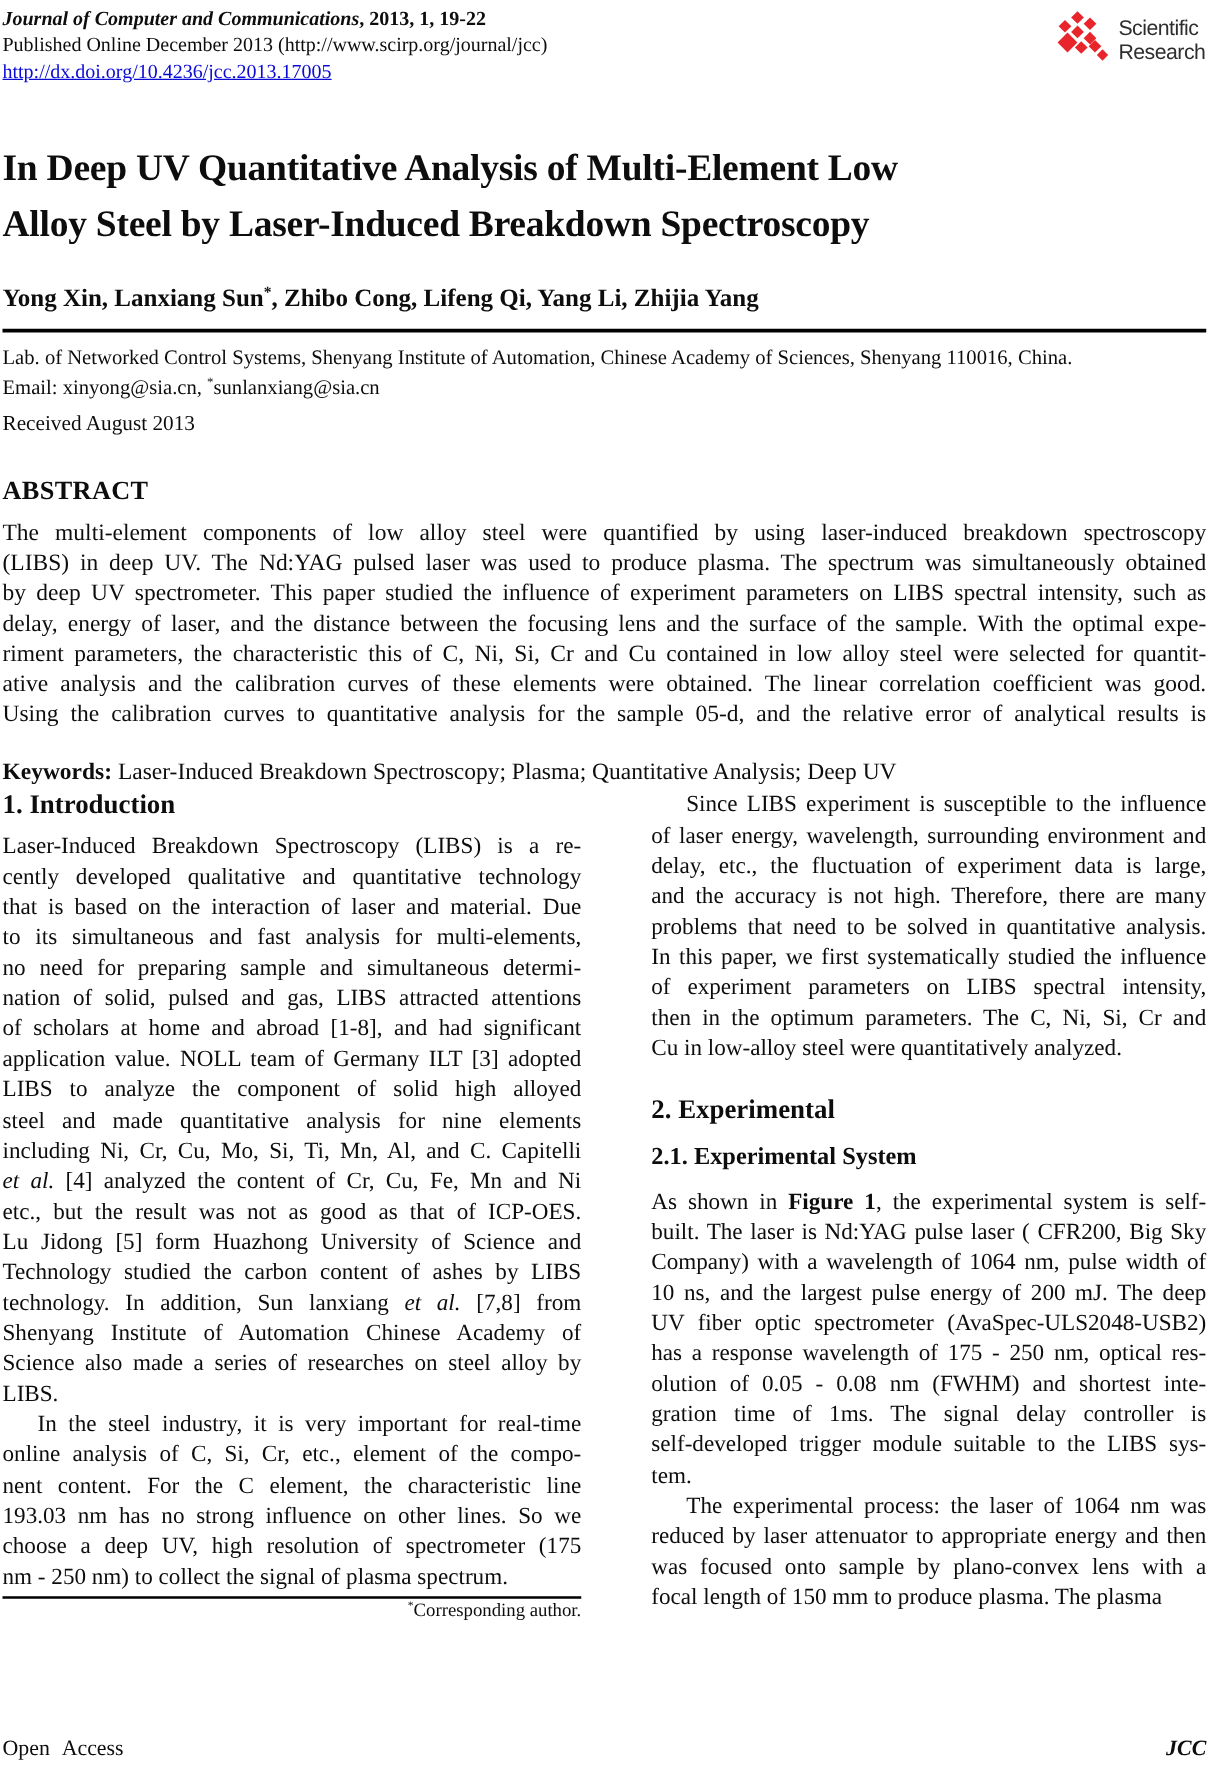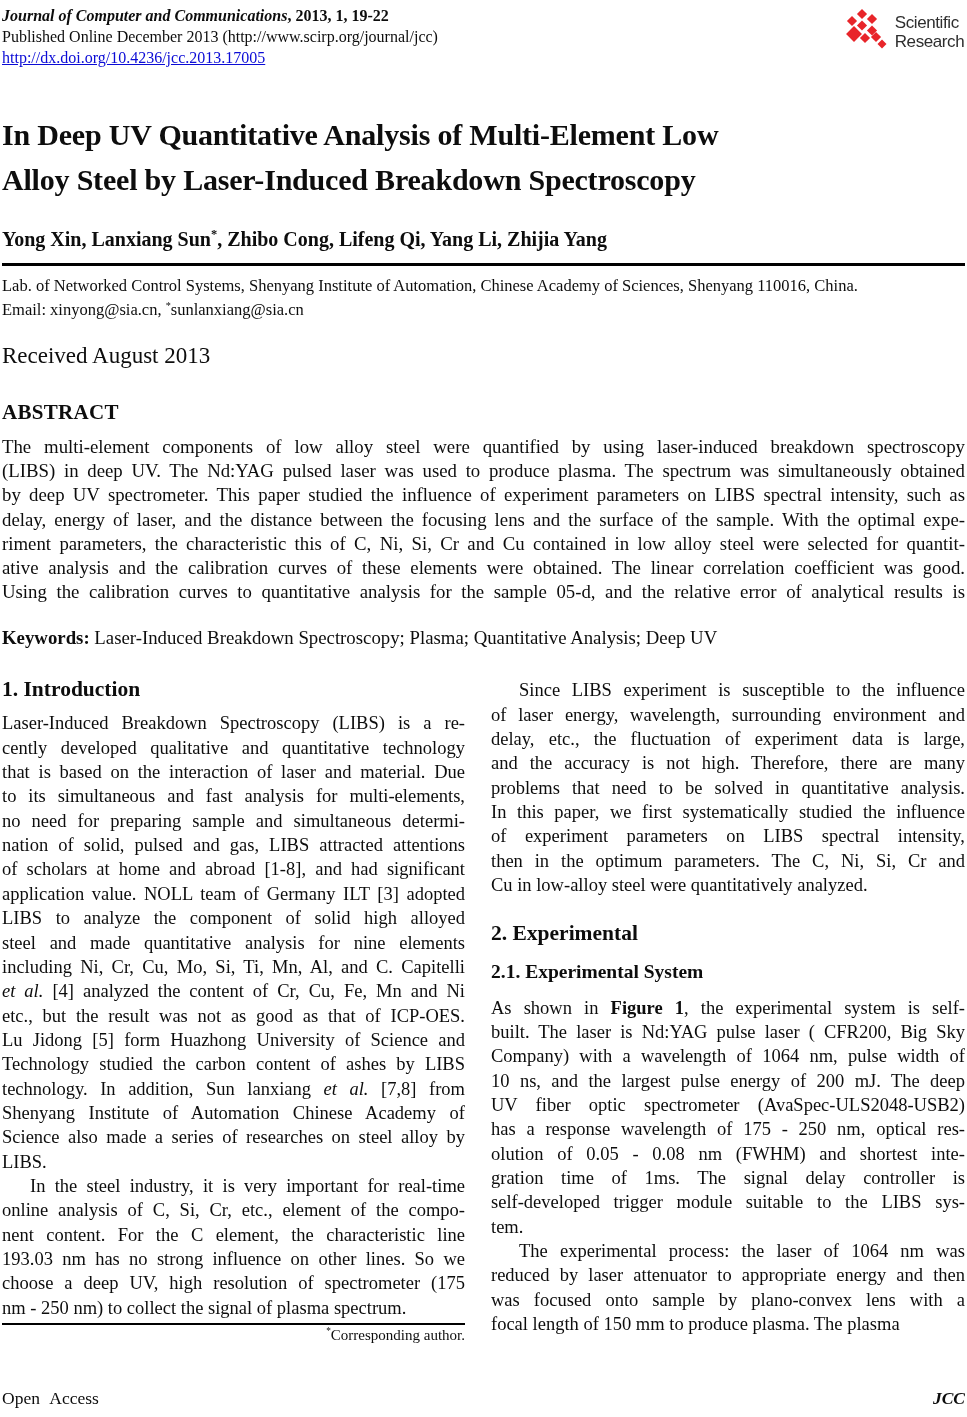--- a/index.html
+++ b/index.html
@@ -19,30 +19,30 @@
   .logo { display:flex; align-items:flex-start; gap:4px; width:122px; flex:none; margin-top:2px;justify-content:center; }
   .logo-diamonds { fill:var(--logo-c, #e8252a); flex:none; }
   .logo-text { font-family:"Liberation Sans", sans-serif; font-size:17px; line-height:19px; color:#2e2e2e; letter-spacing:-0.4px; margin-top:6px; }
 
   
   .title { margin-top:44px; font-size:30px; line-height:45px; font-weight:bold; letter-spacing:-0.2px; }
   .authors { margin-top:26px; font-size:20px; font-weight:bold; }
   .authors-rule { margin-top:12px; border-top:3px solid #000; }
   .affiliation { margin-top:8px; font-size:16.5px; line-height:24px; }
   .email { font-size:16.5px; line-height:24px; }
-  .received { margin-top:21px; font-size:23px; }
+  .received { margin-top:7px; font-size:17px; }
 
   
   .abs-heading { margin-top:31px; font-size:21px; font-weight:bold; letter-spacing:0.3px; }
   .abs-body { margin-top:10px; }
   .abs-body .line { font-size:18.8px; line-height:24.2px; }
   .keywords { margin-top:23px; font-size:18.8px; }
 
   
-  .cols { display:flex; gap:26px; margin-top:26px; }
+  .cols { display:flex; gap:56px; }
   .col-left { width:463px; flex:none; display:flex; flex-direction:column; }
   .col-right { flex:1; }
   .sec-heading { font-size:21.5px; font-weight:bold; line-height:28px; }
   .subsec-heading { font-size:19.5px; font-weight:bold; line-height:26px; margin-top:12px; }
   .para { }
   .para-first { margin-top:8px; }
   .rp1 { margin-top:3px; }
   .h2e { margin-top:21px; }
   .p2e { margin-top:11px; }
   .line { font-size:18.5px; line-height:24.35px; text-align:justify; text-align-last:justify; white-space:normal; }

